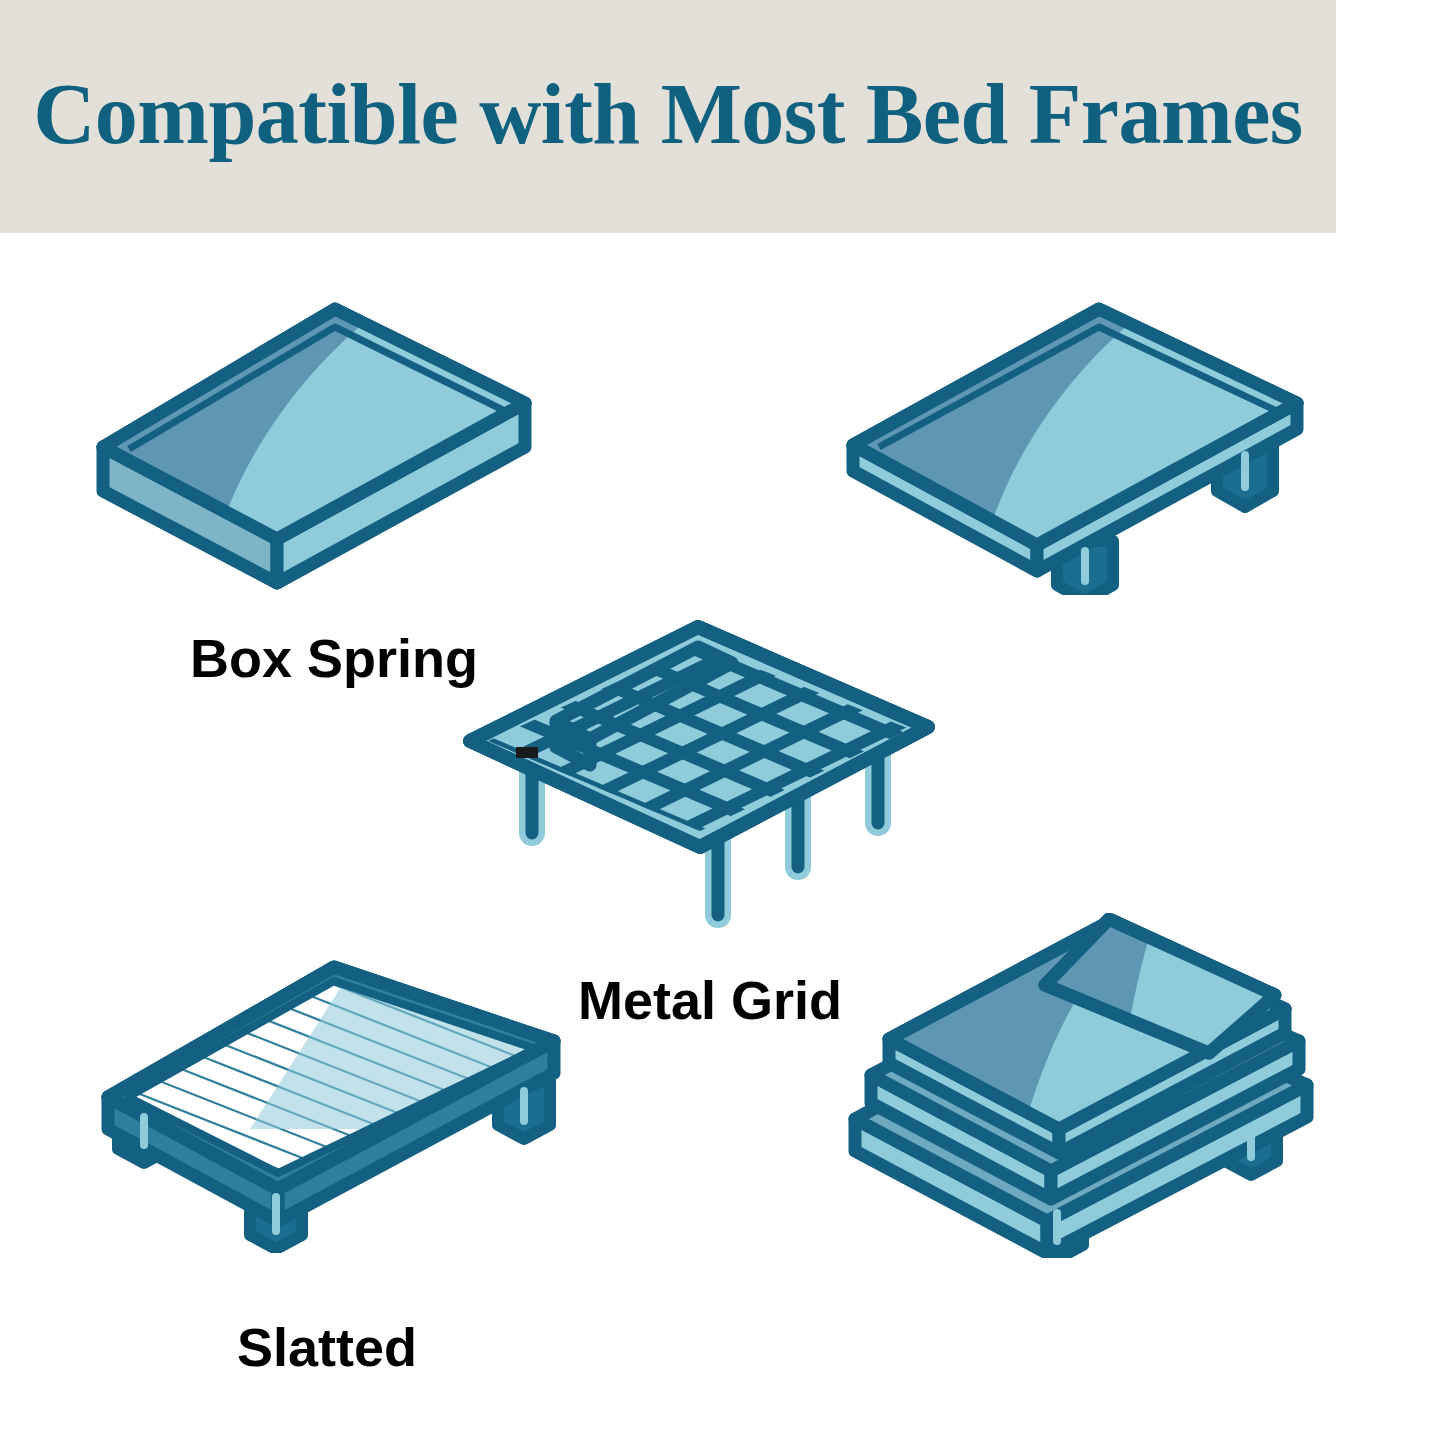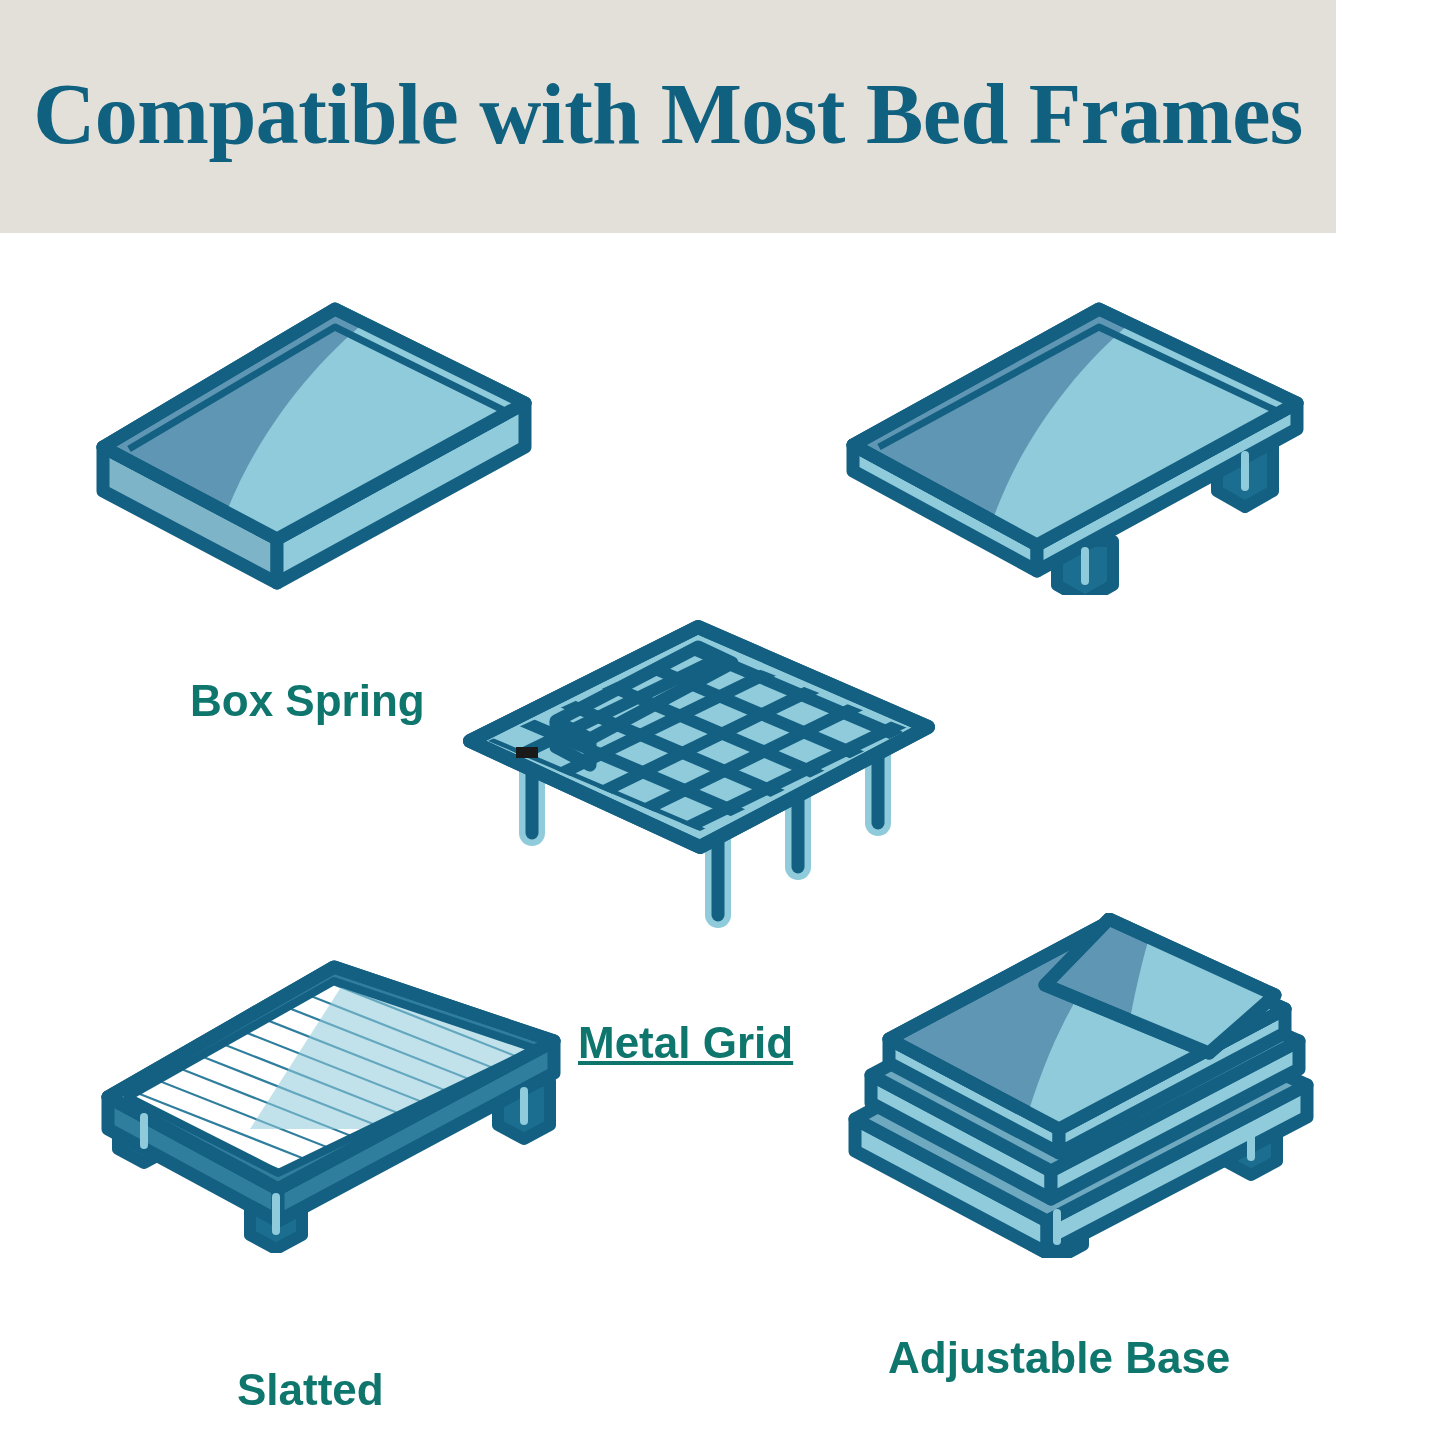--- a/index.html
+++ b/index.html
@@ -58,29 +58,28 @@
   #fig-platform     { left: 845px; top: 62px;  width: 480px; height: 300px; }
   #fig-metal-grid   { left: 460px; top: 382px; width: 480px; height: 330px; }
   #fig-slatted      { left: 100px; top: 720px; width: 480px; height: 300px; }
   #fig-adjustable   { left: 845px; top: 680px; width: 480px; height: 345px; }
 
   
   .label {
     position: absolute;
     font-family: "Liberation Sans", sans-serif;
     font-weight: bold;
-    font-size: 44px;
+    font-size: 54px;
     line-height: 1;
-    color: #0f766e;
+    color: #000000;
     white-space: nowrap;
-    margin-top: 48px;
   }
   #label-box-spring  { left: 190px;  top: 398px; }
   #label-platform    { left: 968px;  top: 398px; }
-  #label-metal-grid  { left: 578px;  top: 740px; text-decoration: underline; }
+  #label-metal-grid  { left: 578px;  top: 740px; }
   #label-slatted     { left: 237px;  top: 1087px; }
   #label-adjustable  { left: 888px;  top: 1055px; }
 </style>
 </head>
 <body>
 
 <div id="page">
 
   <div id="header-band">
     <h1 id="page-title">Compatible with Most Bed Frames</h1>
@@ -265,16 +264,15 @@
       </svg>
     </div>
 
     <div class="label" id="label-box-spring">Box Spring</div>
 
 
     <div class="label" id="label-metal-grid">Metal Grid</div>
 
     <div class="label" id="label-slatted">Slatted</div>
 
-    <div class="label" id="label-adjustable">Adjustable Base</div>
 
   </div>
 </div>
 
 </body></html>

